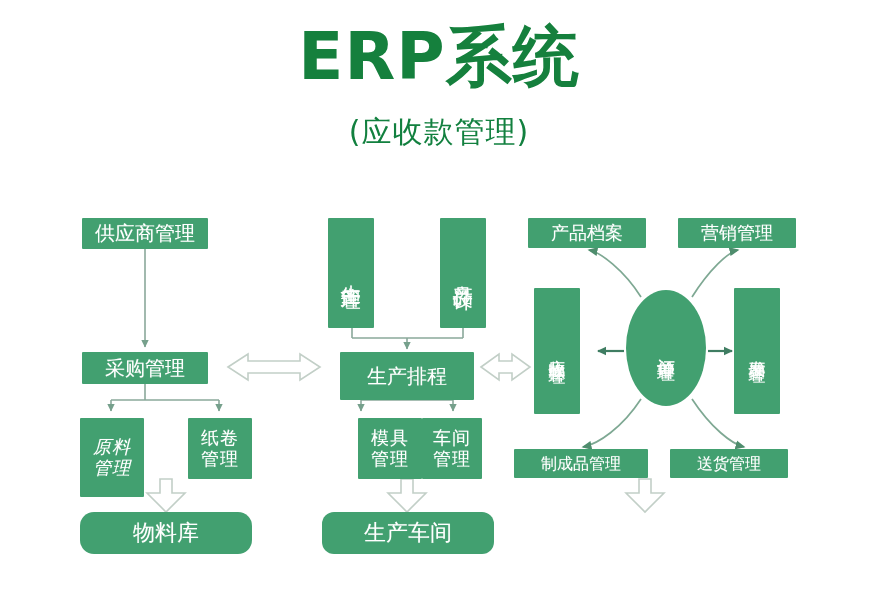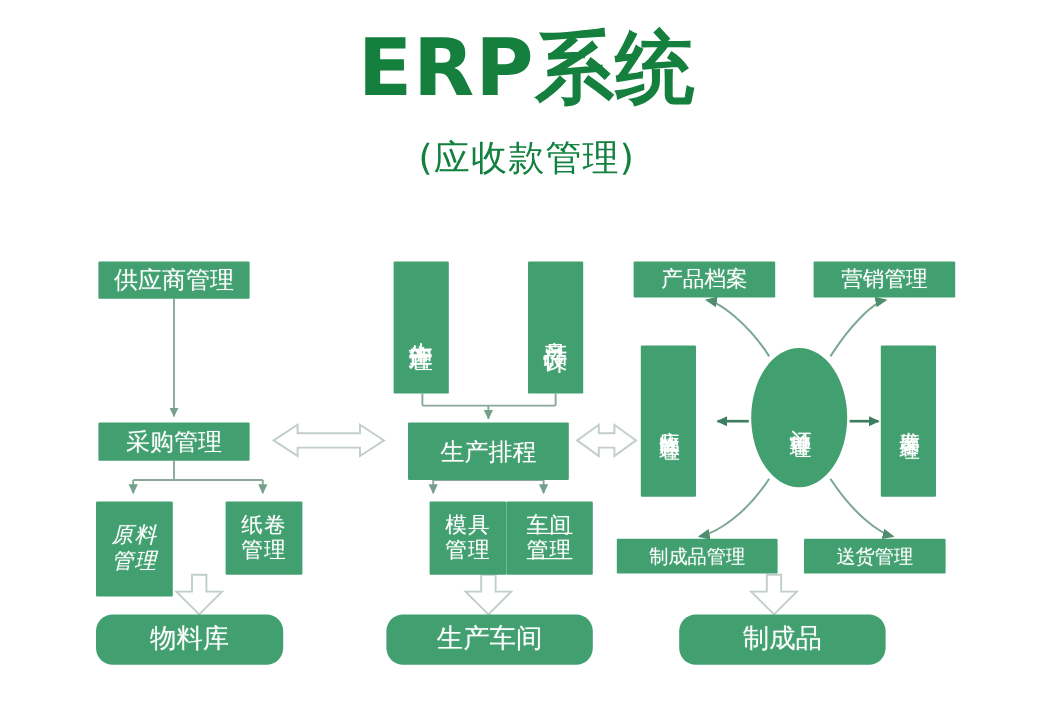--- a/index.html
+++ b/index.html
@@ -184,45 +184,44 @@
   <div class="node rect f20" style="left:82px; top:218px; width:126px; height:31px;">供应商管理</div>
 
   <div class="node rect f20" style="left:82px; top:352px; width:126px; height:32px;">采购管理</div>
 
   <div class="node rect two-line f18" style="left:80px; top:418px; width:64px; height:79px;font-style:italic;">原料
 管理</div>
 
   <div class="node rect two-line f18" style="left:188px; top:418px; width:64px; height:61px;">纸卷
 管理</div>
 
-  <div class="node round f22" style="left:80px; top:512px; width:156px; height:42px;">物料库</div>
+  <div class="node round f22" style="left:80px; top:512px; width:172px; height:42px;">物料库</div>
 
   <div class="node rect vert f20" style="left:328px; top:218px; width:46px; height:110px;">生产管理</div>
 
   <div class="node rect vert f20" style="left:440px; top:218px; width:46px; height:110px;">产品设计</div>
 
   <div class="node rect f20" style="left:340px; top:352px; width:134px; height:48px;">生产排程</div>
 
   <div class="node rect two-line f18" style="left:330px; top:418px; width:64px; height:61px;margin-left:28px;">模具
 管理</div>
 
-  <div class="node rect two-line f18" style="left:422px; top:418px; width:72px; height:61px;text-decoration:underline;">车间
-管理</div>
-
-  <div class="node round f22" style="left:322px; top:512px; width:172px; height:42px;">生产车间</div>
+  <div class="node rect two-line f18" style="left:422px; top:418px; width:60px; height:61px;">车间
+管理</div>
+
+  <div class="node round f22" style="left:322px; top:512px; width:172px; height:42px;border-radius:12px;">生产车间</div>
 
   <div class="node rect f18" style="left:528px; top:218px; width:118px; height:30px;">产品档案</div>
 
   <div class="node rect f18" style="left:678px; top:218px; width:118px; height:30px;">营销管理</div>
 
   <div class="node rect vert f17" style="left:534px; top:288px; width:46px; height:126px;">应收款管理</div>
 
   <div class="node ellipse vert f18" style="left:626px; top:290px; width:80px; height:116px;">订单管理</div>
 
   <div class="node rect vert f17" style="left:734px; top:288px; width:46px; height:126px;">发票管理</div>
 
   <div class="node rect f16" style="left:514px; top:449px; width:134px; height:29px;">制成品管理</div>
 
   <div class="node rect f16" style="left:670px; top:449px; width:118px; height:29px;text-align:right;">送货管理</div>
 
-  <div class="node round f22" style="left:566px; top:512px; width:172px; height:42px;">制成品</div>
 
 </div>
 
 </body></html>

